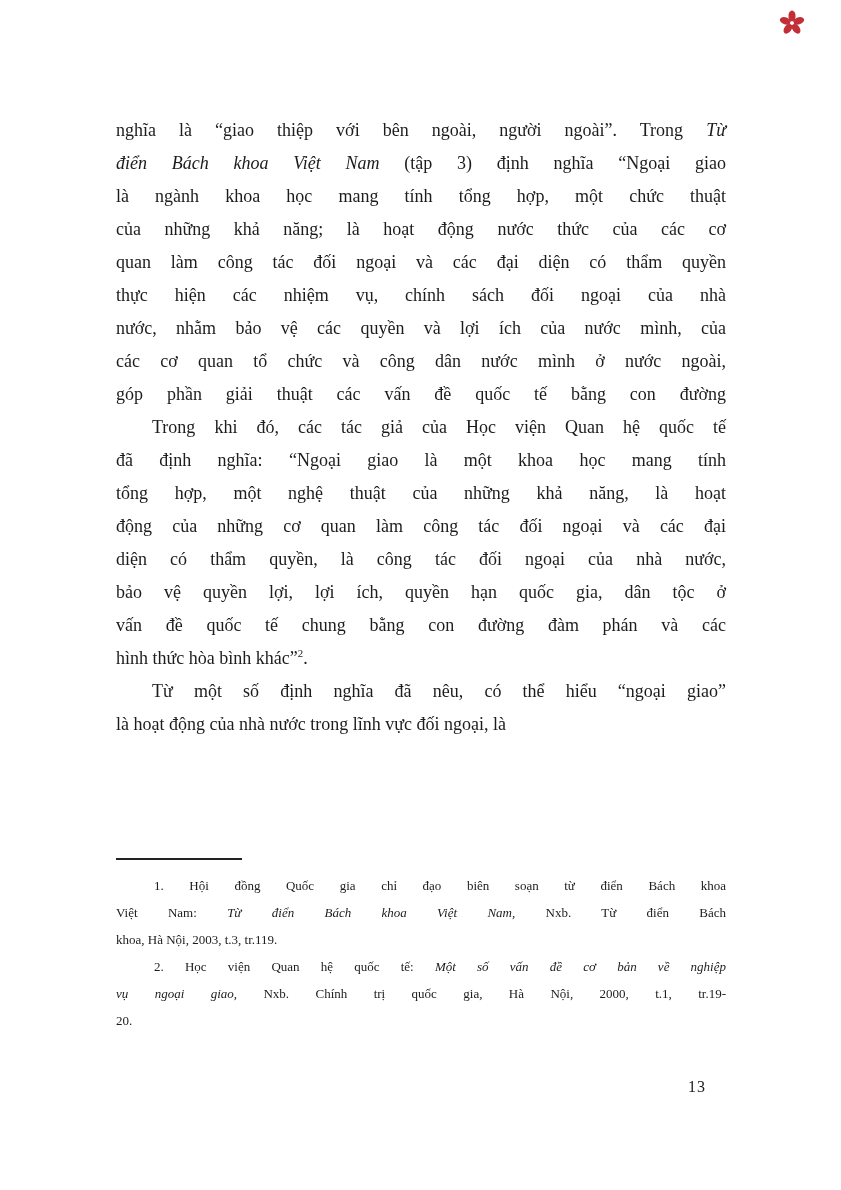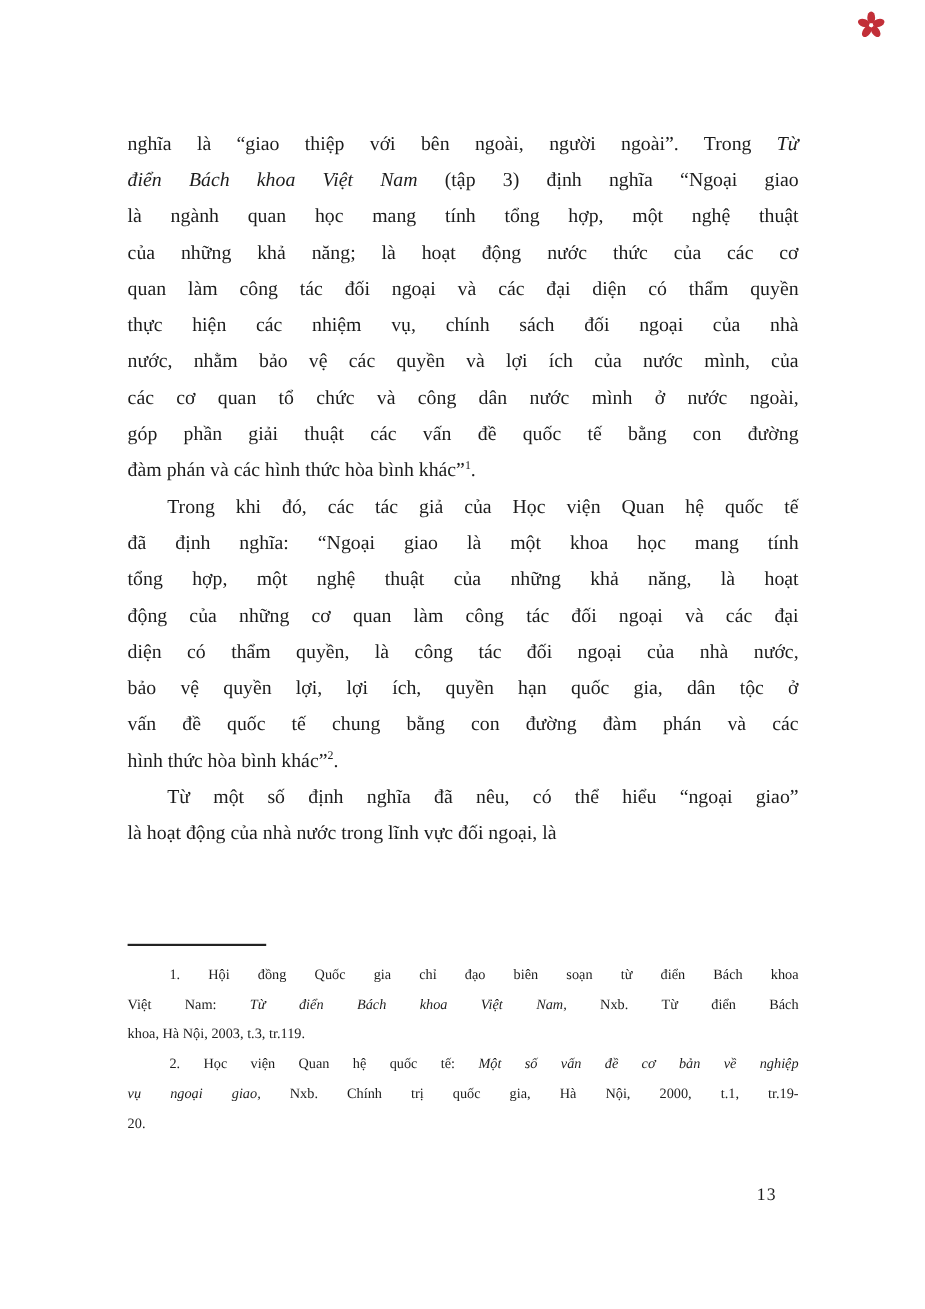--- a/index.html
+++ b/index.html
@@ -96,28 +96,27 @@
         <ellipse cx="12" cy="5.6" rx="3.3" ry="5.2" transform="rotate(288 12 12)"></ellipse>
       </g>
       <circle cx="12" cy="12" r="1.7" fill="#ffffff"></circle>
     </svg>
   </span>
 
   <div class="body-text" id="body-text">
       <div>
         <div class="line"><span>nghĩa là “giao thiệp với bên ngoài, người ngoài”. Trong </span><i>Từ</i></div>
         <div class="line"><i>điển Bách khoa Việt Nam</i><span> (tập 3) định nghĩa “Ngoại giao</span></div>
-        <div class="line"><span>là ngành quan học mang tính tổng hợp, một nghệ thuật</span></div>
+        <div class="line"><span>là ngành khoa học mang tính tổng hợp, một chức thuật</span></div>
         <div class="line"><span>của những khả năng; là hoạt động nước thức của các cơ</span></div>
         <div class="line"><span>quan làm công tác đối ngoại và các đại diện có thẩm quyền</span></div>
         <div class="line"><span>thực hiện các nhiệm vụ, chính sách đối ngoại của nhà</span></div>
         <div class="line"><span>nước, nhằm bảo vệ các quyền và lợi ích của nước mình, của</span></div>
         <div class="line"><span>các cơ quan tổ chức và công dân nước mình ở nước ngoài,</span></div>
         <div class="line"><span>góp phần giải thuật các vấn đề quốc tế bằng con đường</span></div>
-        <div class="line last"><span>đàm phán và các hình thức hòa bình khác”</span><sup>1</sup><span>.</span></div>
       </div>
       <div>
         <div class="line indent"><span>Trong khi đó, các tác giả của Học viện Quan hệ quốc tế</span></div>
         <div class="line"><span>đã định nghĩa: “Ngoại giao là một khoa học mang tính</span></div>
         <div class="line"><span>tổng hợp, một nghệ thuật của những khả năng, là hoạt</span></div>
         <div class="line"><span>động của những cơ quan làm công tác đối ngoại và các đại</span></div>
         <div class="line"><span>diện có thẩm quyền, là công tác đối ngoại của nhà nước,</span></div>
         <div class="line"><span>bảo vệ quyền lợi, lợi ích, quyền hạn quốc gia, dân tộc ở</span></div>
         <div class="line"><span>vấn đề quốc tế chung bằng con đường đàm phán và các</span></div>
         <div class="line last"><span>hình thức hòa bình khác”</span><sup>2</sup><span>.</span></div>

